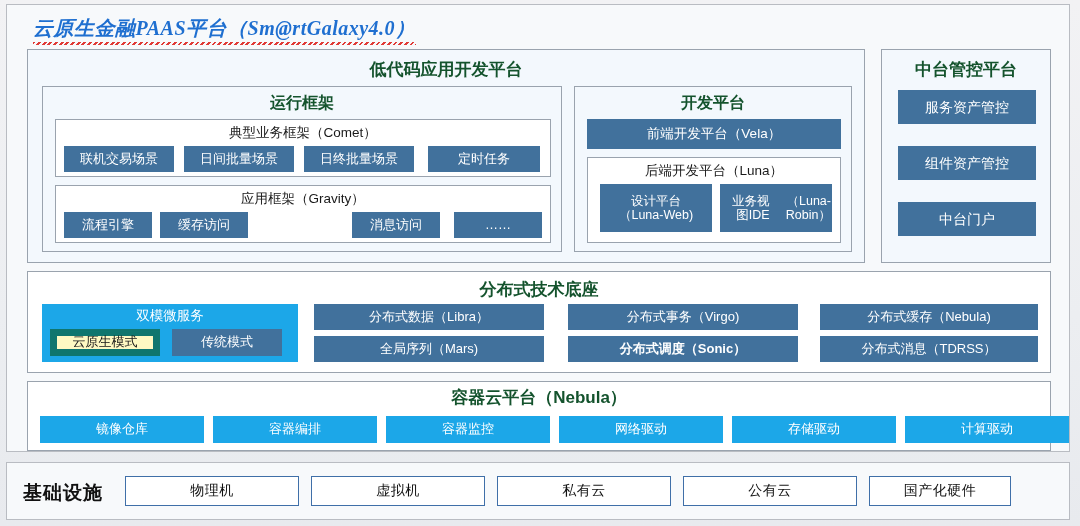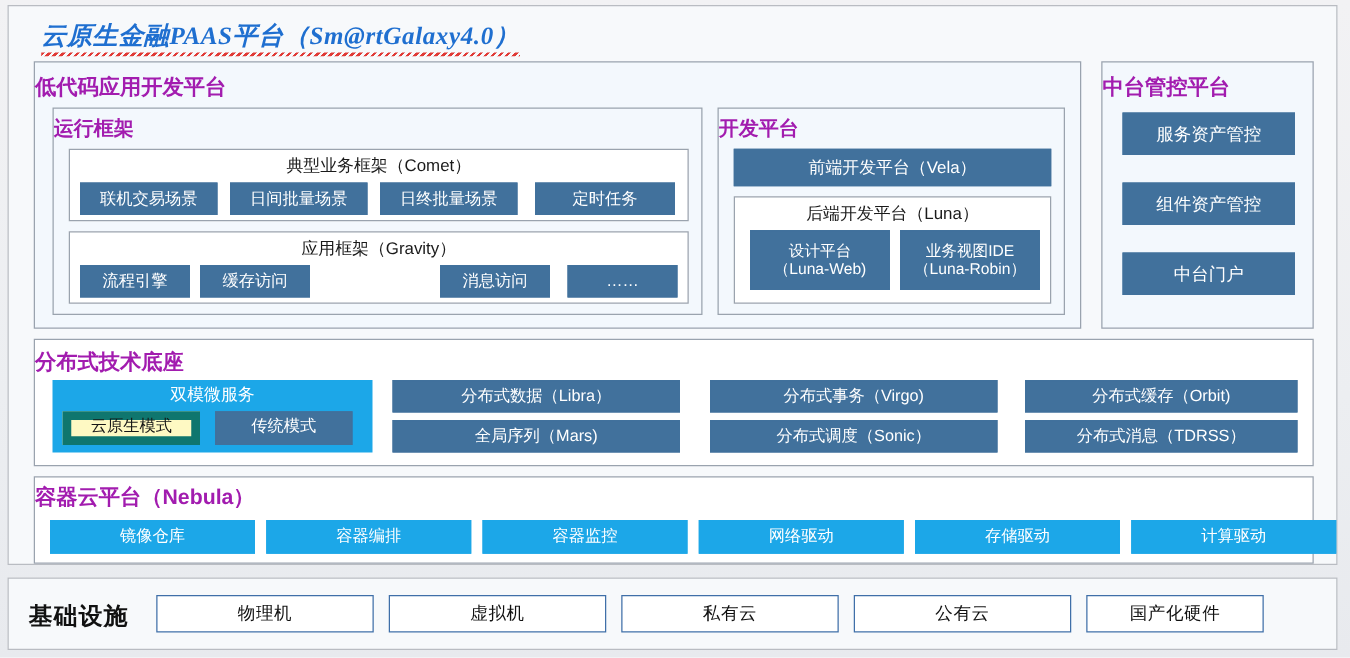--- a/index.html
+++ b/index.html
@@ -37,21 +37,21 @@
     background-repeat:repeat-x;
     background-position:left bottom;
   }
 
   
   .box{box-sizing:border-box;position:absolute;}
   .framed{border:1px solid #9aa3ae;background:#f3f8fd;}
   .white{border:1px solid #9aa3ae;background:#ffffff;}
 
   .hdr{
-    font-weight:bold;color:#a21caf;
+    text-align:center;font-weight:bold;color:#14532d;
     font-family:"Liberation Sans","DejaVu Sans",sans-serif;
   }
   .sub-hdr{
     text-align:center;color:#1a1a1a;font-size:13.5px;
     font-family:"Liberation Sans","DejaVu Sans",sans-serif;
   }
 
   .chip{
     box-sizing:border-box;
     display:flex;align-items:center;justify-content:center;
@@ -85,21 +85,21 @@
 
   
   #midplat{left:874px;top:44px;width:170px;height:214px;}
   #midplat .hdr{position:absolute;left:0;right:0;top:8px;font-size:17px;}
   #midplat .chip{left:16px;width:138px;height:34px;font-size:14px;}
 
   
   #distbase{left:20px;top:266px;width:1024px;height:102px;background:#ffffff;border:1px solid #9aa3ae;}
   #distbase .hdr{position:absolute;left:0;right:0;top:6px;font-size:17px;}
 
-  #dualmode{left:14px;top:32px;width:256px;height:58px;background:#1CA7E8;box-sizing:border-box;position:absolute;font-family:Liberation Mono, monospace;}
+  #dualmode{left:14px;top:32px;width:256px;height:58px;background:#1CA7E8;box-sizing:border-box;position:absolute;}
   #dualmode .dm-title{
     position:absolute;left:0;right:0;top:3px;text-align:center;
     color:#ffffff;font-size:13.5px;
   }
   #dualmode .chip{top:25px;height:27px;font-size:13px;}
 
   .dist-col .chip{font-size:13px;}
 
   
   #container{left:20px;top:376px;width:1024px;height:70px;background:#ffffff;border:1px solid #9aa3ae;}
@@ -161,21 +161,21 @@
         <div class="hdr">开发平台</div>
 
         <div class="chip" id="vela">前端开发平台（Vela）</div>
 
         <div class="box white" id="luna">
           <div class="sub-hdr">后端开发平台（Luna）</div>
           <div class="chip two-line" style="left:12px;top:26px;width:112px;height:48px;flex-direction:column;">
             <span>设计平台</span>
             <span>（Luna-Web)</span>
           </div>
-          <div class="chip two-line" style="left:132px;top:26px;width:112px;height:48px;flex-direction:column;">
+          <div class="chip two-line" style="left:132px;top:26px;width:112px;height:48px;flex-direction:row;">
             <span>业务视图IDE</span>
             <span>（Luna-Robin）</span>
           </div>
         </div>
       </div>
     </div>
 
     <div class="box framed" id="midplat">
       <div class="hdr">中台管控平台</div>
       <div class="chip" style="top:40px;">服务资产管控</div>
@@ -191,24 +191,24 @@
         <div class="chip plain" style="left:8px;width:110px;">云原生模式</div>
         <div class="chip" style="left:130px;width:110px;">传统模式</div>
       </div>
 
       <div class="dist-col">
         <div class="chip" style="left:286px;top:32px;width:230px;height:26px;">分布式数据（Libra）</div>
         <div class="chip" style="left:286px;top:64px;width:230px;height:26px;">全局序列（Mars)</div>
       </div>
       <div class="dist-col">
         <div class="chip" style="left:540px;top:32px;width:230px;height:26px;">分布式事务（Virgo)</div>
-        <div class="chip" style="left:540px;top:64px;width:230px;height:26px;">分布式调度（Sonic）</div>
+        <div class="chip" style="left:540px;top:64px;width:230px;height:26px;font-weight:bold;">分布式调度（Sonic）</div>
       </div>
       <div class="dist-col">
-        <div class="chip" style="left:792px;top:32px;width:218px;height:26px;">分布式缓存（Orbit)</div>
+        <div class="chip" style="left:792px;top:32px;width:218px;height:26px;">分布式缓存（Nebula)</div>
         <div class="chip" style="left:792px;top:64px;width:218px;height:26px;">分布式消息（TDRSS）</div>
       </div>
     </div>
 
     <div class="box" id="container">
       <div class="hdr">容器云平台（Nebula）</div>
       <div class="chip cyan" style="left:12px;width:164px;">镜像仓库</div>
       <div class="chip cyan" style="left:185px;width:164px;">容器编排</div>
       <div class="chip cyan" style="left:358px;width:164px;">容器监控</div>
       <div class="chip cyan" style="left:531px;width:164px;">网络驱动</div>

